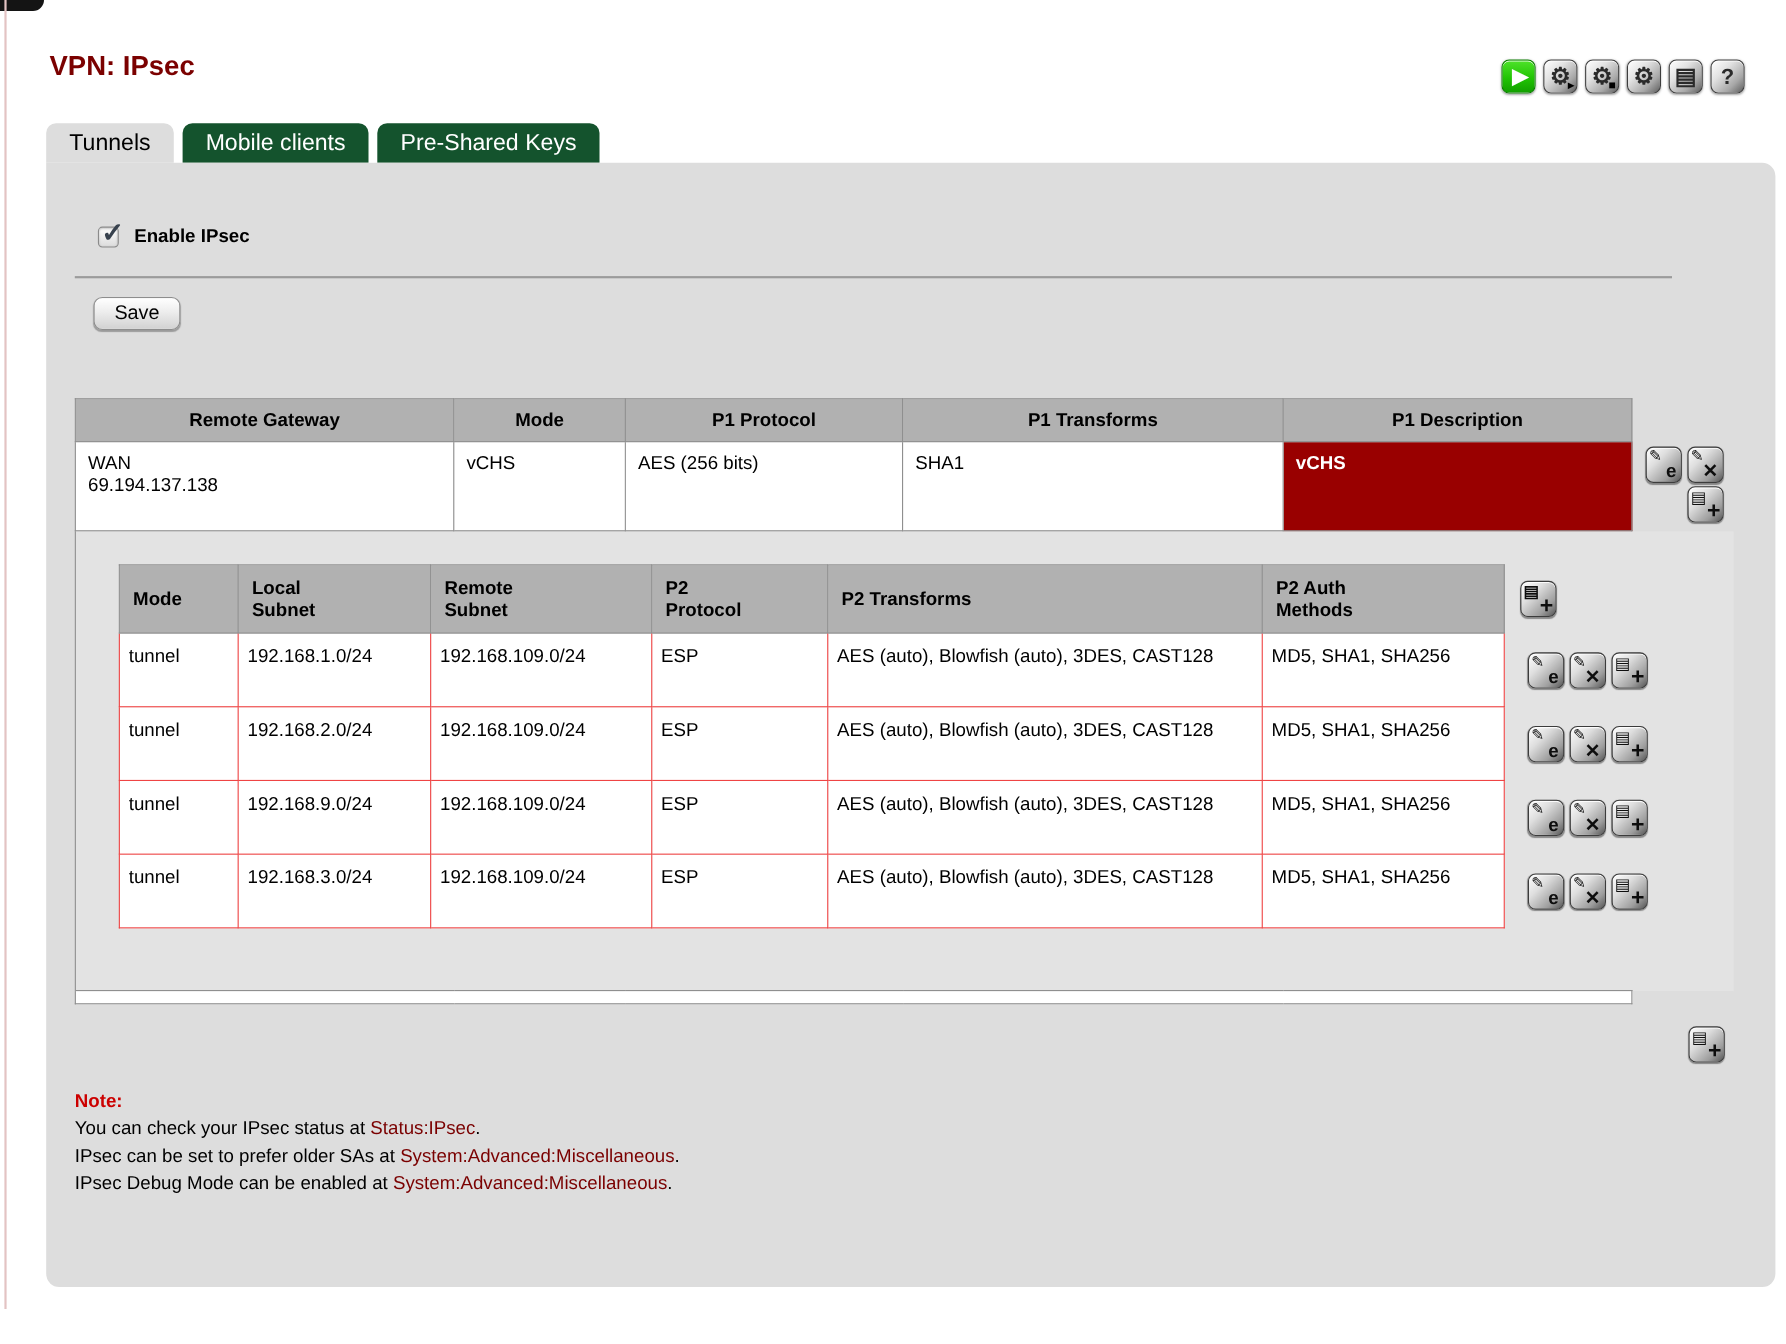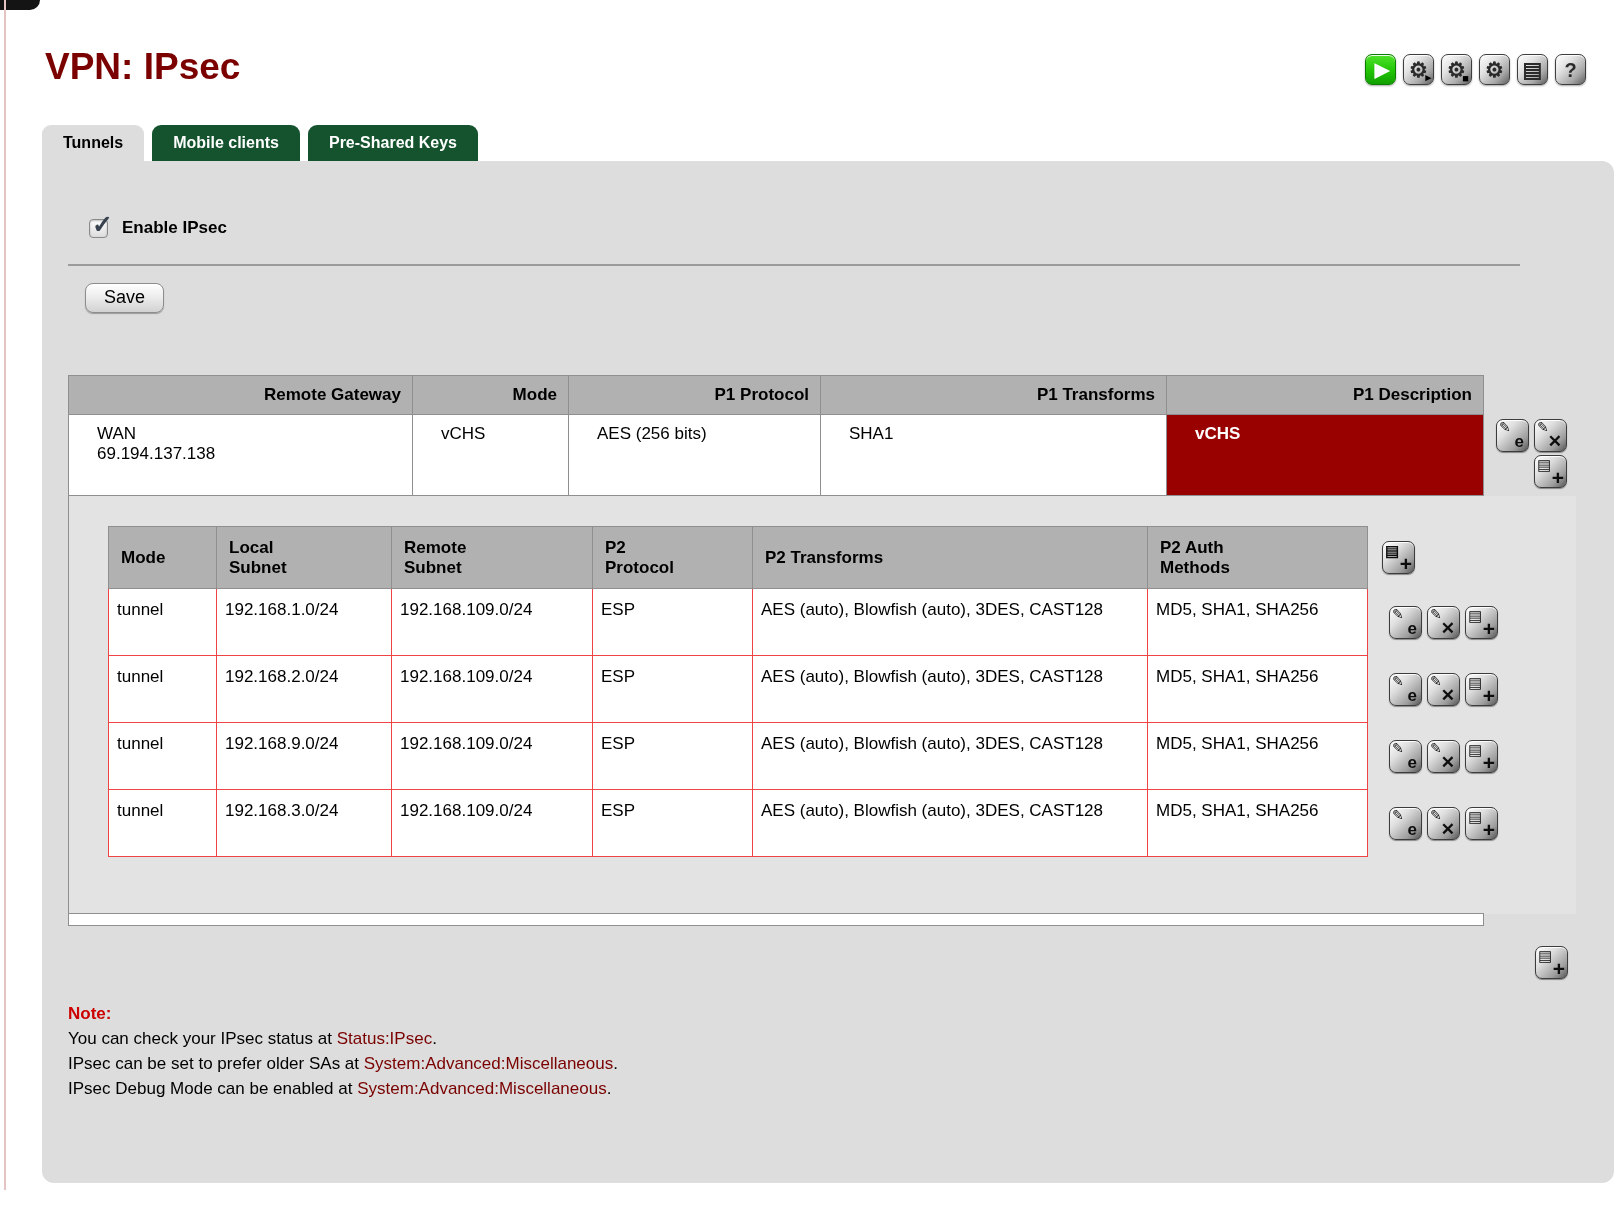--- a/index.html
+++ b/index.html
@@ -6,38 +6,38 @@
   html,body { margin:0; padding:0; }
   body {
     width:1624px; height:1222px; position:relative; overflow:hidden;
     background:#ffffff; font-family:"Liberation Sans", sans-serif; color:#000;
   }
   .left-edge-line { position:absolute; left:4px; top:0; width:2px; height:1190px; background:#e3c3c3; }
   .window-corner { position:absolute; left:0; top:0; width:40px; height:10px; background:#141414; border-bottom-right-radius:12px; }
 
   .page { position:absolute; left:42px; top:0; width:1572px; }
 
-  .page-title { margin:46px 0 0 3px; font-size:37px; font-weight:bold; color:#7b0100; }
+  .page-title { margin:46px 0 0 3px; font-size:25px; font-weight:bold; color:#7b0100; }
 
   .header-icons { position:absolute; top:54px; right:28px; display:flex; gap:7px; }
   .hicon {
     width:31px; height:31px; border-radius:7px; border:1px solid #3e3e3e; position:relative;
     background:linear-gradient(135deg,#ffffff 0%,#e2e2e2 35%,#a8a8a8 72%,#5f5f5f 100%);
     box-shadow:inset 0 1px 0 rgba(255,255,255,.9), 0 1px 2px rgba(0,0,0,.35);
     display:flex; align-items:center; justify-content:center; color:#2a2a2a; font-weight:bold;
   }
   .hicon .glyph { font-size:21px; line-height:1; }
   .hicon .overlay { position:absolute; right:2px; bottom:0px; font-size:11px; color:#000; }
   .hicon.play { background:linear-gradient(180deg,#4fe32a 0%,#21c404 55%,#12a000 100%); border-color:#0b7d00; color:#fff; }
   .hicon.play .glyph { font-size:19px; padding-left:3px; }
   .hicon.help .glyph { font-size:20px; }
 
   .tabs { display:flex; gap:8px; margin:37px 0 0 0; height:36px; }
   .tab {
-    padding:0 21px; display:flex; align-items:center; font-size:16px; font-weight:bold;
+    padding:0 21px; display:flex; align-items:center; font-size:21px; font-weight:normal;
     border-radius:9px 9px 0 0; cursor:pointer; white-space:nowrap;
   }
   .tab.active { background:#dddddd; color:#000; }
   .tab.inactive { background:#14532d; color:#fff; }
 
   .panel {
     background:#dddddd; border-radius:0 12px 12px 12px; width:1572px; min-height:1022px;
     padding:55px 0 40px 0; position:relative;
   }
 
@@ -53,22 +53,22 @@
 
   .save-btn {
     margin:17px 0 0 43px; padding:3px 18px 4px 18px; font-size:18px; font-family:"Liberation Sans",sans-serif;
     border-radius:8px; border:1px solid #8d8d8d; color:#000;
     background:linear-gradient(180deg,#ffffff 0%,#ededed 45%,#d2d2d2 100%);
     box-shadow:0 1px 1px rgba(0,0,0,.3); cursor:pointer;
   }
 
   .table-wrap { margin:62px 0 0 26px; width:1507px; }
   table.p1 { border-collapse:collapse; table-layout:fixed; width:1507px; font-size:17px; }
-  table.p1 th { background:#b1b1b1; border:1px solid #8f8f8f; text-align:right; padding:9px 11px; font-size:17px; }
-  table.p1 td.cell { background:#ffffff; border:1px solid #8f8f8f; vertical-align:top; padding:9px 28px; }
+  table.p1 th { background:#b1b1b1; border:1px solid #8f8f8f; text-align:center; padding:9px 11px; font-size:17px; }
+  table.p1 td.cell { background:#ffffff; border:1px solid #8f8f8f; vertical-align:top; padding:9px 11px; }
   table.p1 tr.p1data td.cell { height:81px; }
   table.p1 td.desc { background:#990000; color:#ffffff; font-weight:bold; cursor:pointer;margin-top:12px; }
   table.p1 th.actions, table.p1 td.actions { border:none; background:transparent; padding:4px 0 0 11px; vertical-align:top; }
 
   td.p2cell { background:#e3e3e3; border:none; border-left:1px solid #8f8f8f; padding:30px 0 56px 39px; }
   tr.bottomrow td.white { background:#ffffff; border:1px solid #8f8f8f; height:12px; padding:0; }
 
   table.p2 { border-collapse:collapse; table-layout:fixed; width:1409px; font-size:17px; }
   table.p2 th { background:#b1b1b1; border:1px solid #8f8f8f; text-align:left; padding:8px 12px; height:62px; vertical-align:middle; }
   table.p2 th span.wrap { display:inline-block; max-width:78px; }

